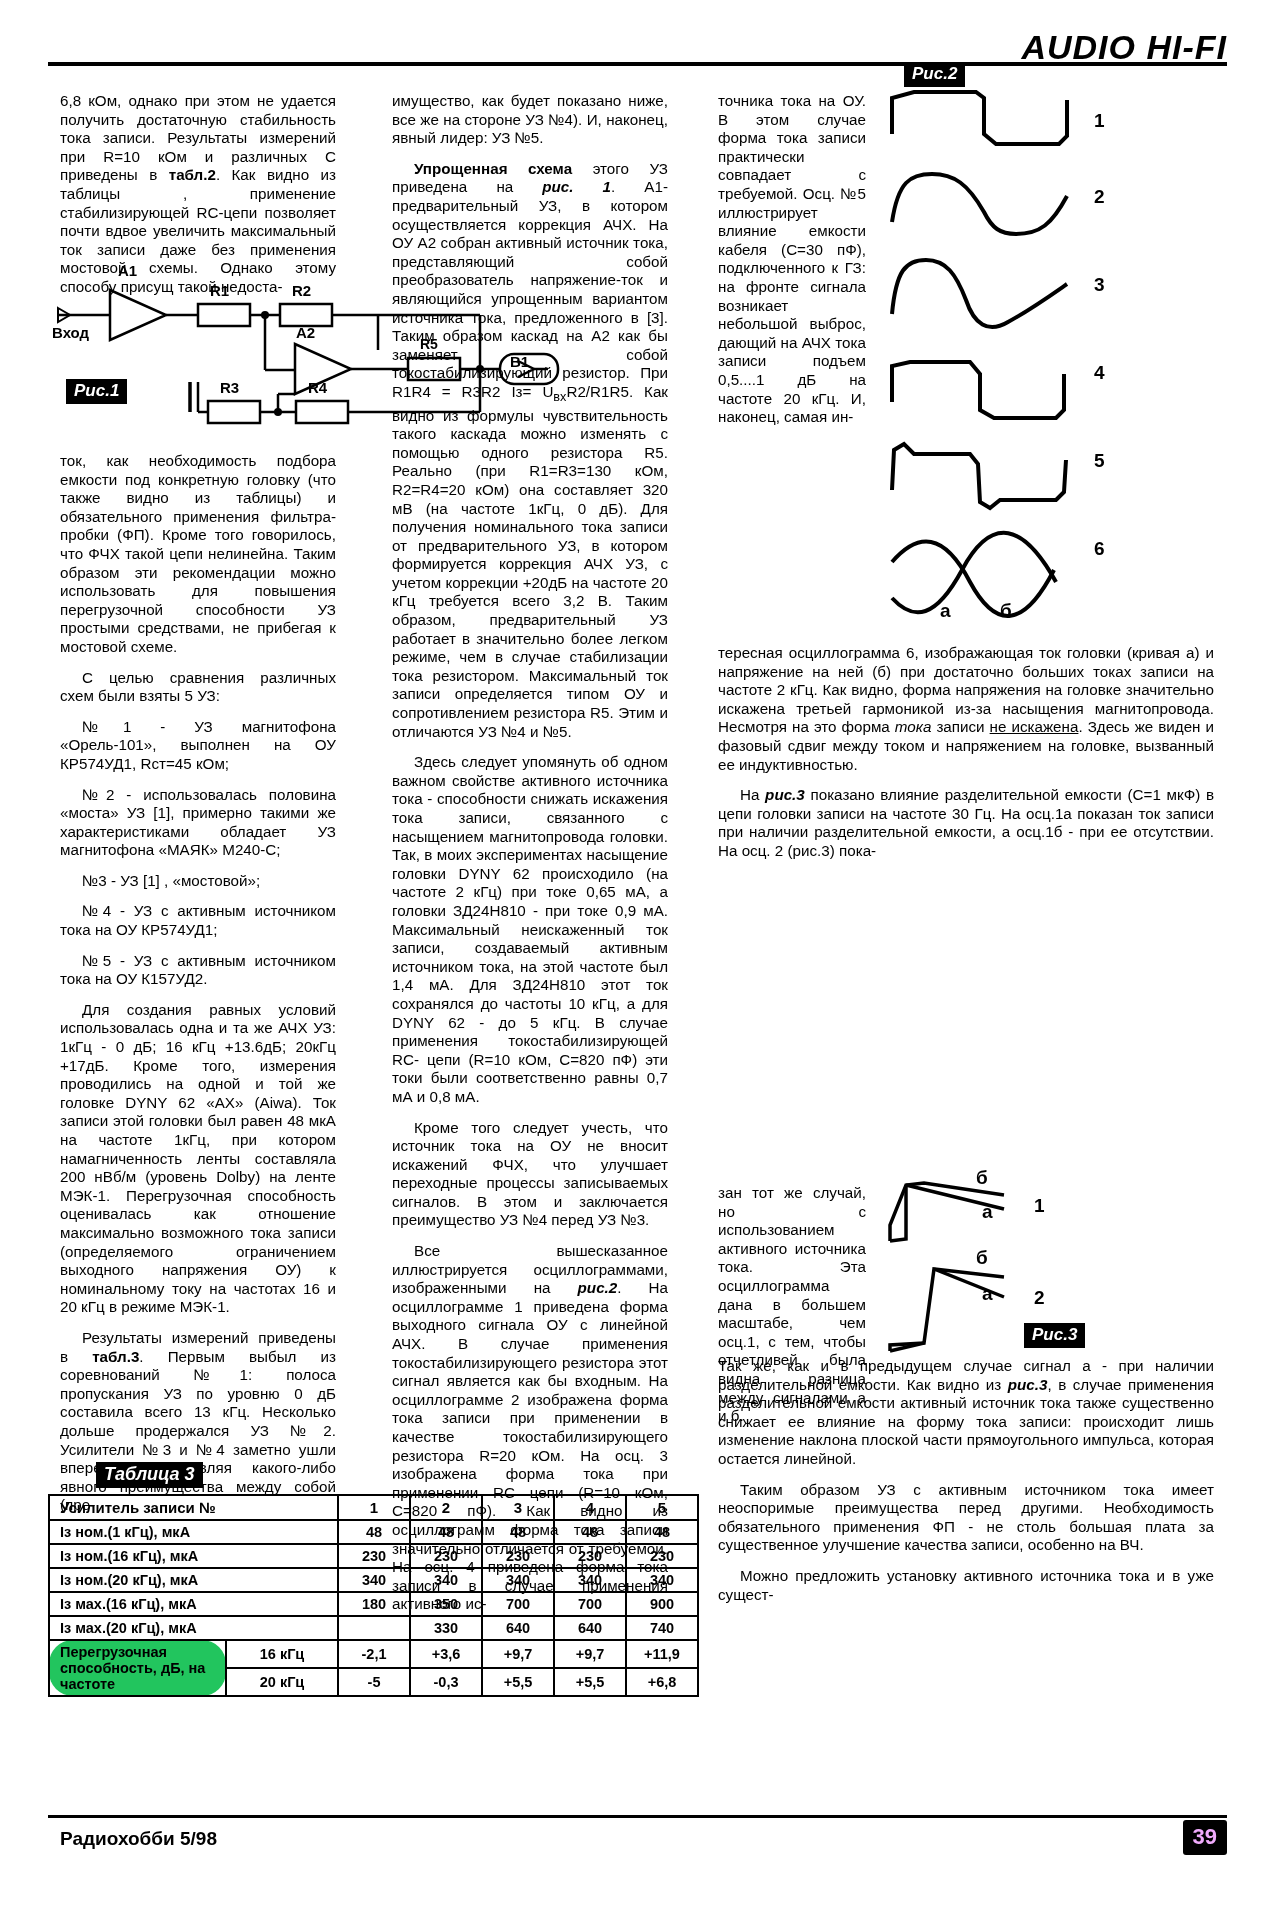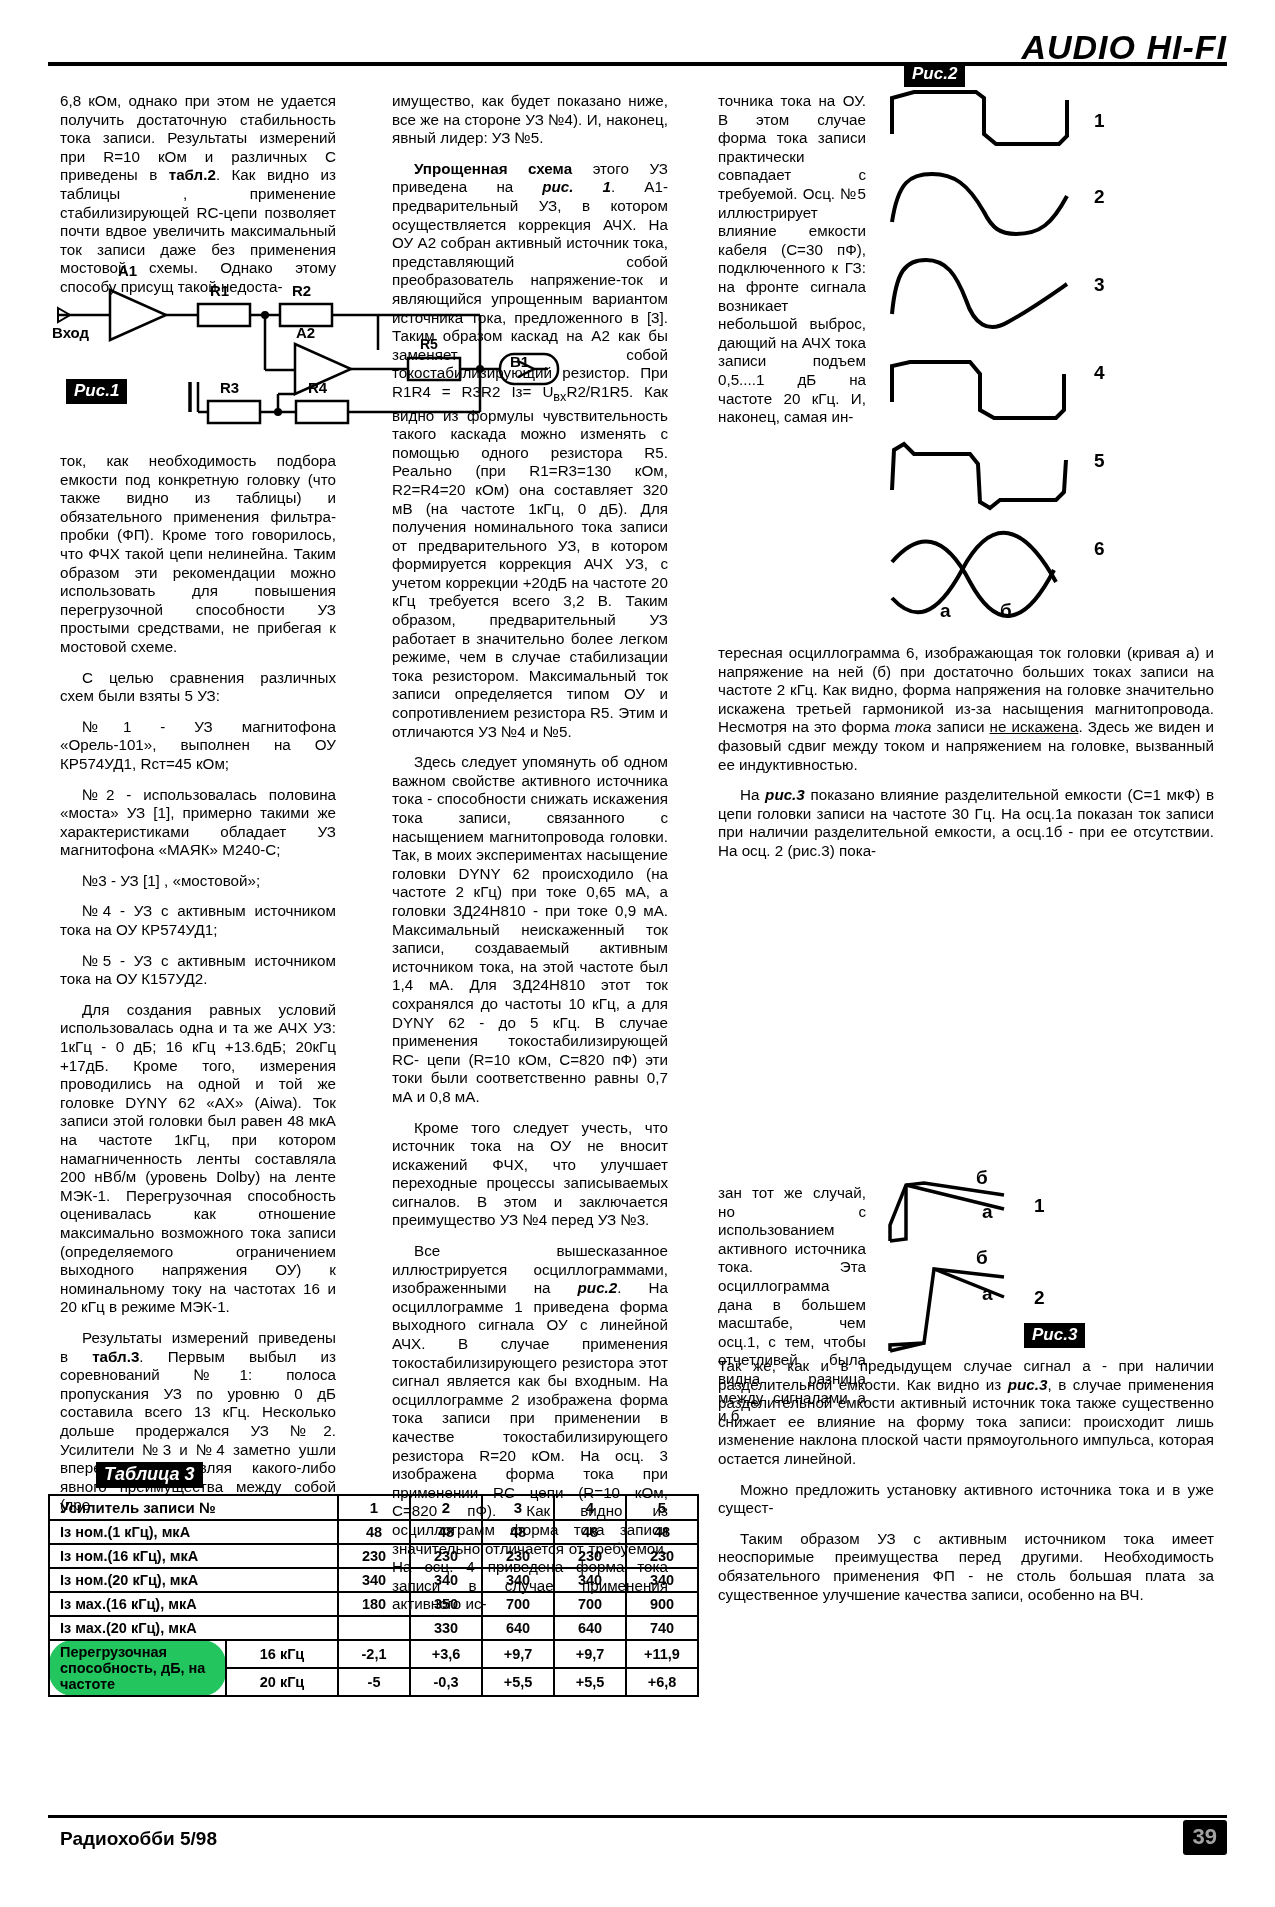--- a/index.html
+++ b/index.html
@@ -4,21 +4,21 @@
 <style>
   html,body{margin:0;padding:0;background:#fff;}
   body{width:1275px;height:1907px;font-family:"Liberation Sans",sans-serif;color:#000;position:relative;}
   .page{position:relative;width:1275px;height:1907px;box-sizing:border-box;padding:0;}
   .masthead{position:absolute;left:48px;top:28px;right:48px;height:44px;}
   .masthead .title{position:absolute;right:0;top:0;font-size:34px;font-weight:bold;font-style:italic;letter-spacing:1px;font-family:"Liberation Sans",sans-serif;}
   .rule{position:absolute;left:48px;right:48px;top:62px;height:4px;background:#000;}
   .footrule{position:absolute;left:48px;right:48px;top:1815px;height:3px;background:#000;}
   .footer{position:absolute;left:60px;top:1828px;font-size:19px;font-weight:bold;}
   .footer .it{font-weight:bold;}
-  .pagenum{position:absolute;right:48px;top:1820px;background:#000;color:#a3a3a3;font-weight:bold;font-size:22px;padding:4px 10px 5px 10px;border-radius:3px;}
+  .pagenum{position:absolute;right:48px;top:1820px;background:#000;color:#f0abfc;font-weight:bold;font-size:22px;padding:4px 10px 5px 10px;border-radius:3px;}
   .col{position:absolute;font-size:15.2px;line-height:18.6px;text-align:justify;}
   .col p{margin:12px;text-indent:22px;}
   .col p.noind{text-indent:0;}
   .c1{left:48px;top:80px;width:300px;}
   .c2{left:380px;top:80px;width:300px;}
   .c3{left:706px;top:80px;width:172px;}
   .c3b{left:706px;top:632px;width:520px;}
   .c3c{left:706px;top:1172px;width:172px;}
   .c3d{left:706px;top:1345px;width:520px;}
   b{font-weight:bold;}
@@ -179,22 +179,22 @@
     <div class="osc-num" style="left:98px;top:36px;">а</div>
     <div class="osc-num" style="left:150px;top:30px;">1</div>
     <div class="osc-num" style="left:92px;top:82px;">б</div>
     <div class="osc-num" style="left:98px;top:118px;">а</div>
     <div class="osc-num" style="left:150px;top:122px;">2</div>
     <div style="position:absolute;left:140px;top:158px;"><span class="figlabel">Рис.3</span></div>
   </div>
 
   <div class="col c3d">
     <p class="noind"><span>Так же, как и в предыдущем случае сигнал  а - при наличии разделительной емкости. Как видно из </span><b><i>рис.3</i></b><span>, в случае применения разделительной емкости активный источник тока также существенно снижает ее влияние на форму тока записи: происходит лишь изменение наклона плоской части прямоугольного импульса, которая остается линейной.</span></p>
+    <p>Таким образом УЗ с активным источником тока имеет неоспоримые преимущества перед другими. Необходимость обязательного применения ФП - не столь большая плата за существенное улучшение качества записи, особенно на ВЧ.</p>
     <p>Можно предложить установку активного источника тока и в уже сущест-</p>
-    <p>Таким образом УЗ с активным источником тока имеет неоспоримые преимущества перед другими. Необходимость обязательного применения ФП - не столь большая плата за существенное улучшение качества записи, особенно на ВЧ.</p>
   </div>
 
   <div class="tblcap">
     <span class="figlabel">Таблица  3</span>
   </div>
   <table class="tbl">
     <tbody>
         <tr>
       <th colspan="2" style="text-align:left;padding-left:10px;width:270px;">Усилитель записи №</th>
       <th style="width:60px;">1</th>

